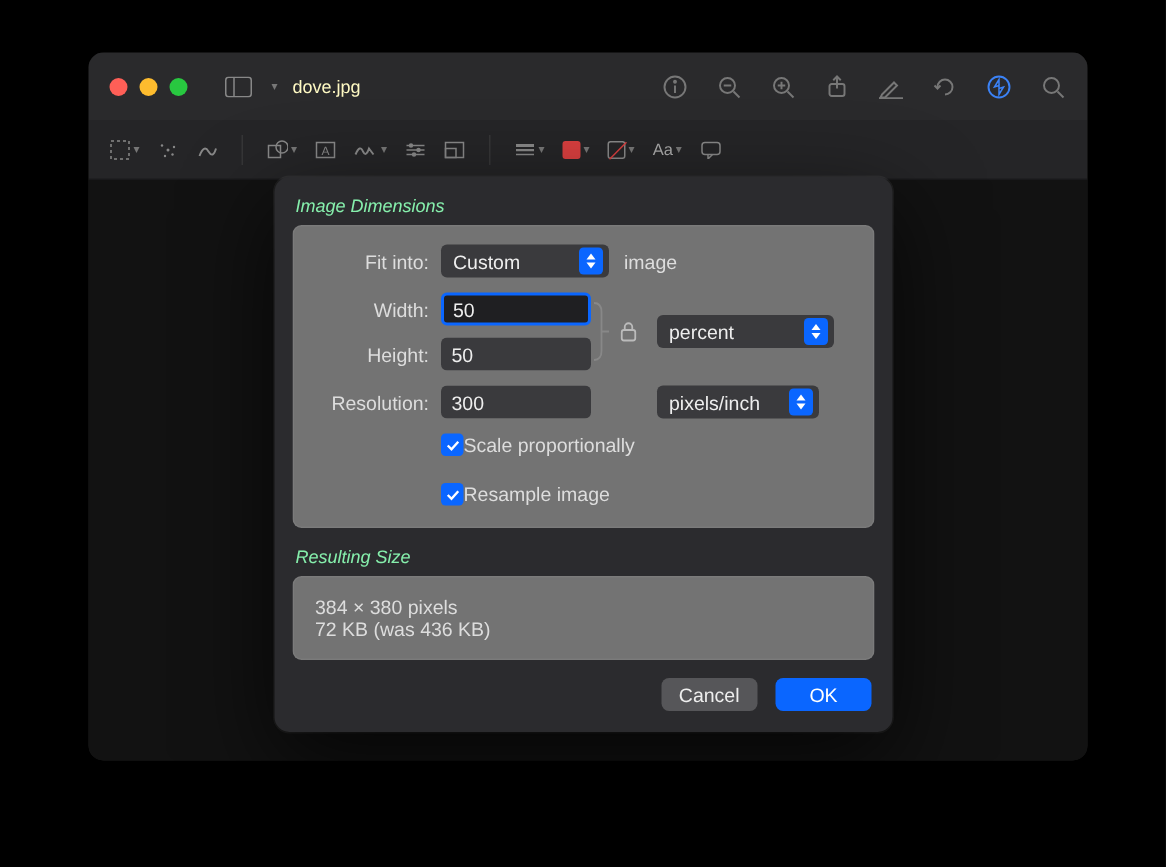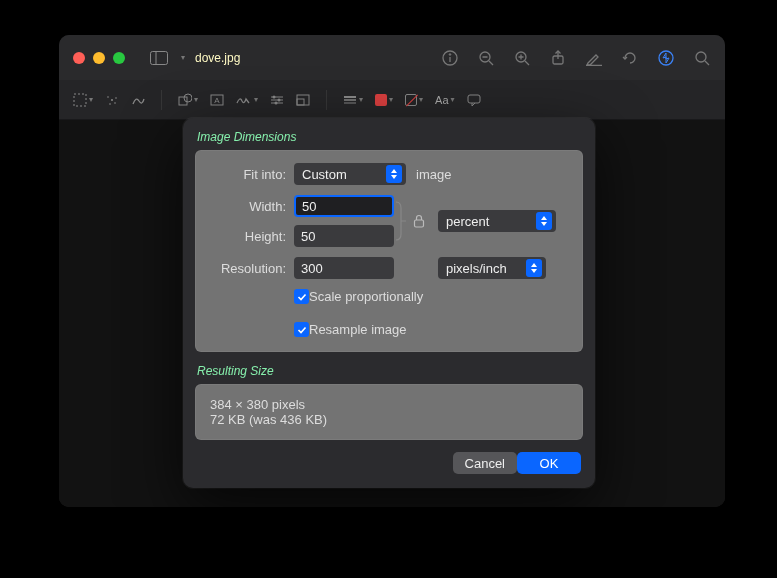--- a/index.html
+++ b/index.html
@@ -152,21 +152,21 @@
     .checkbox {
       width: 15px; height: 15px; border-radius: 3px; background: #0a66ff;
       display: flex; align-items: center; justify-content: center;
     }
     .checkbox svg { width: 10px; height: 10px; }
     .check-label { color: #ddd; font-size: 13px; }
     .result-panel { padding: 12px 14px; }
     .result-text { color: #ddd; font-size: 13px; }
     .result-text:last-child { margin-bottom: 0; }
     .dialog-buttons {
-      display: flex; justify-content: flex-end; 
+      display: flex; justify-content: flex-end; gap: 12px;
       padding: 12px 14px 0 14px;
     }
     .btn {
       height: 22px; min-width: 64px; border-radius: 5px;
       display: flex; align-items: center; justify-content: center;
       font-size: 13px;
       padding: 0 12px;
     }
     .btn.cancel { background: #565659; color: #eee; }
     .btn.ok { background: #0a66ff; color: #fff; }

